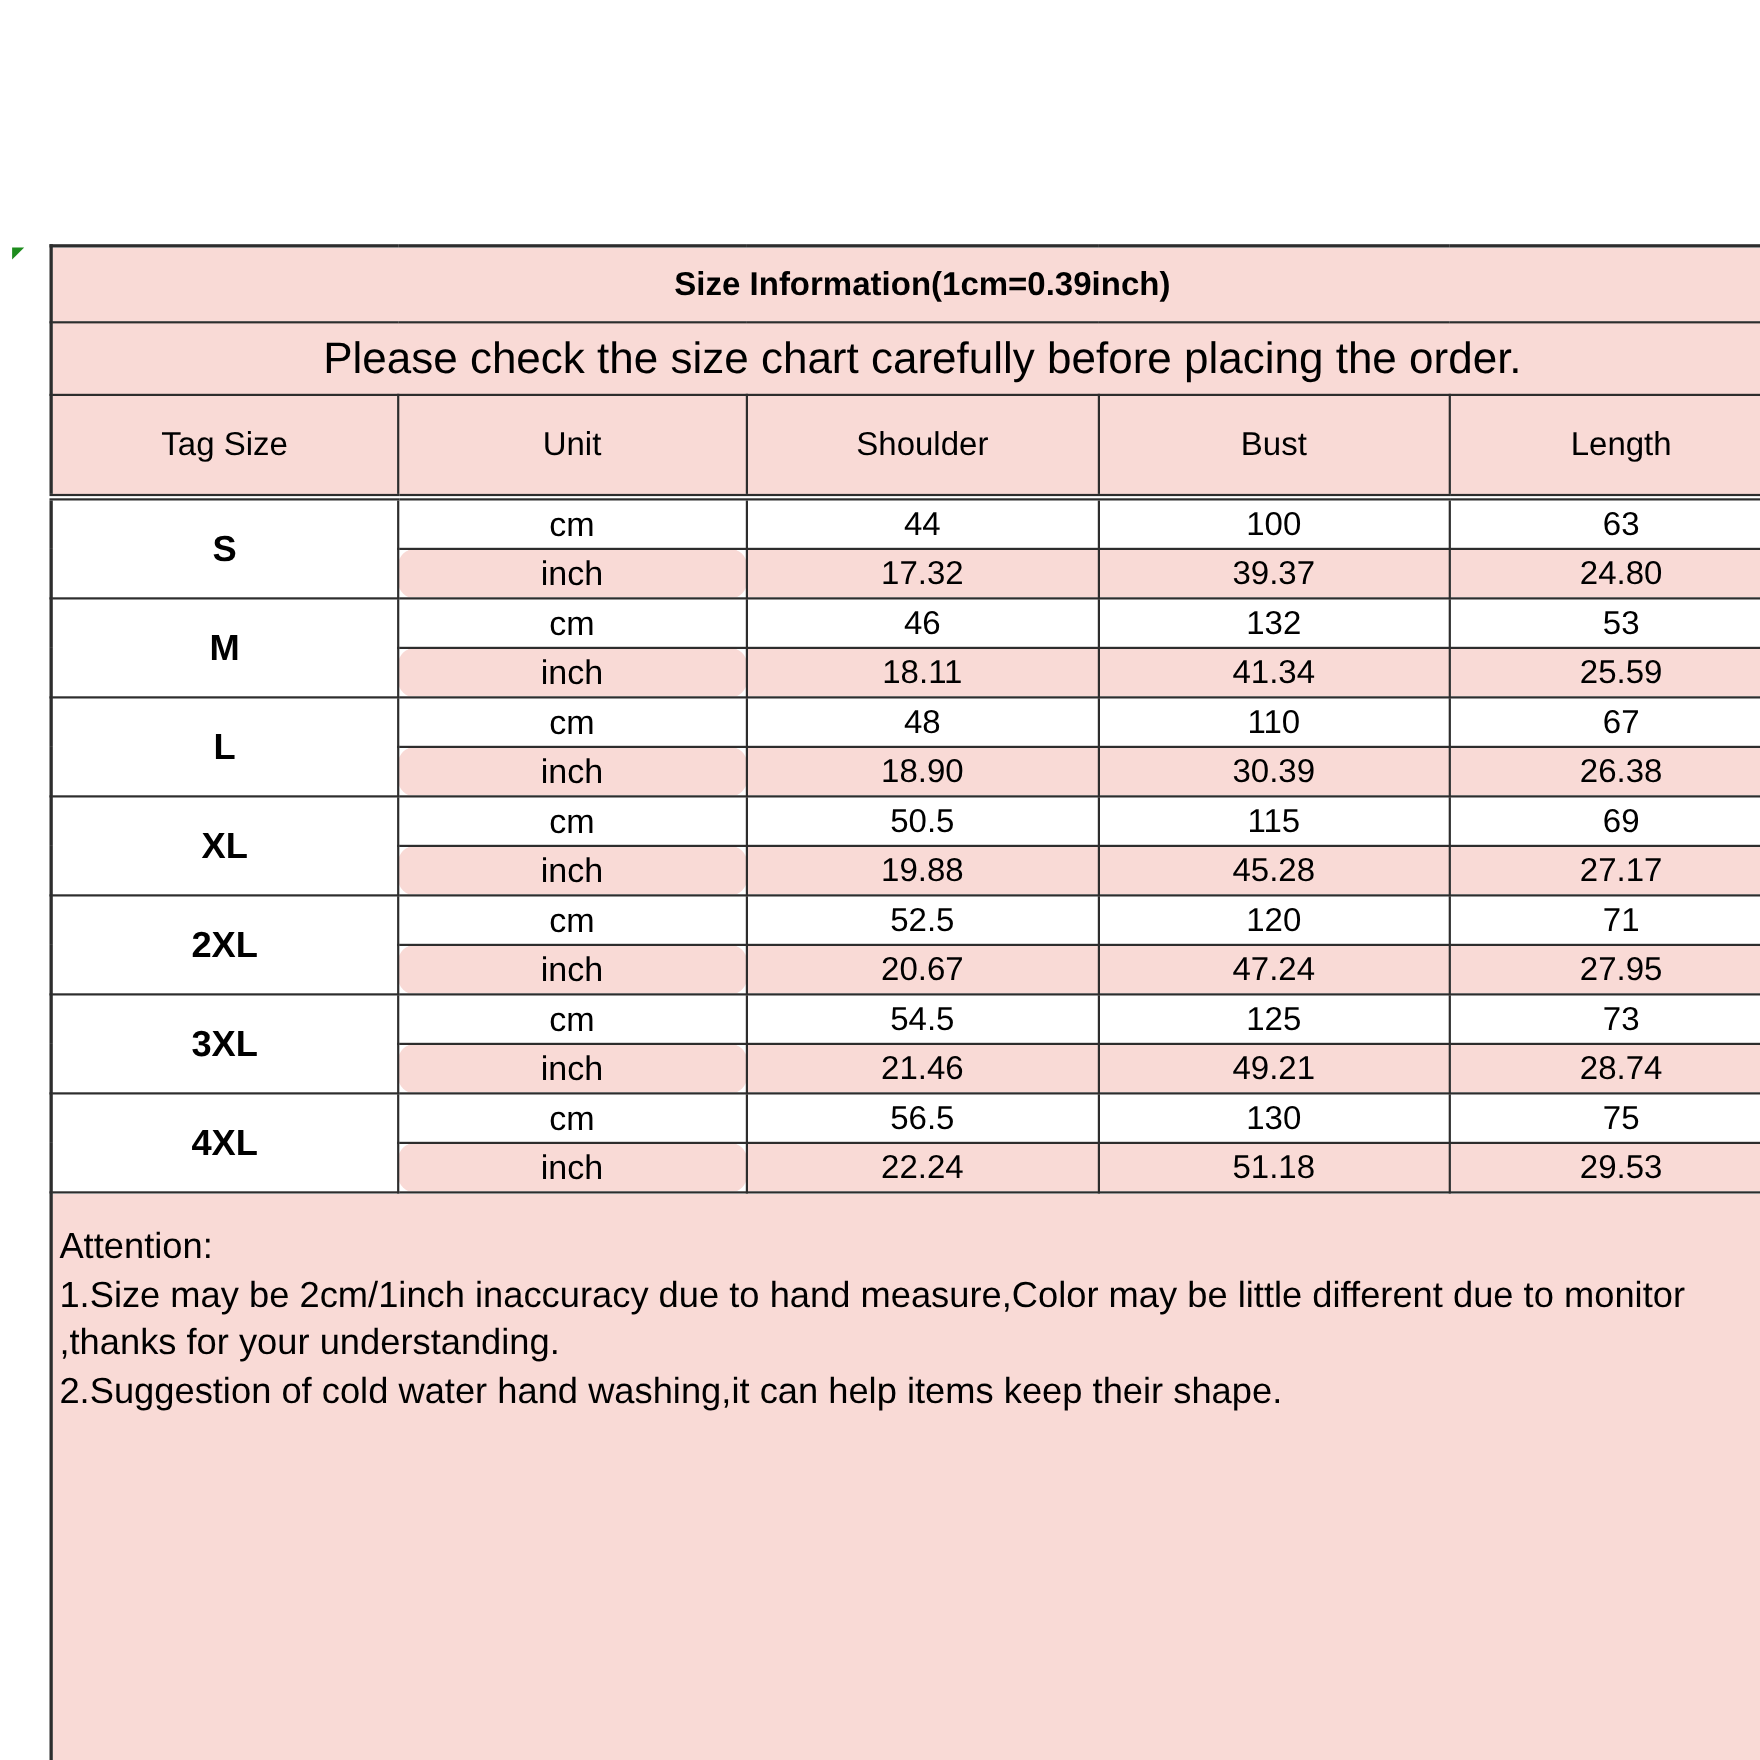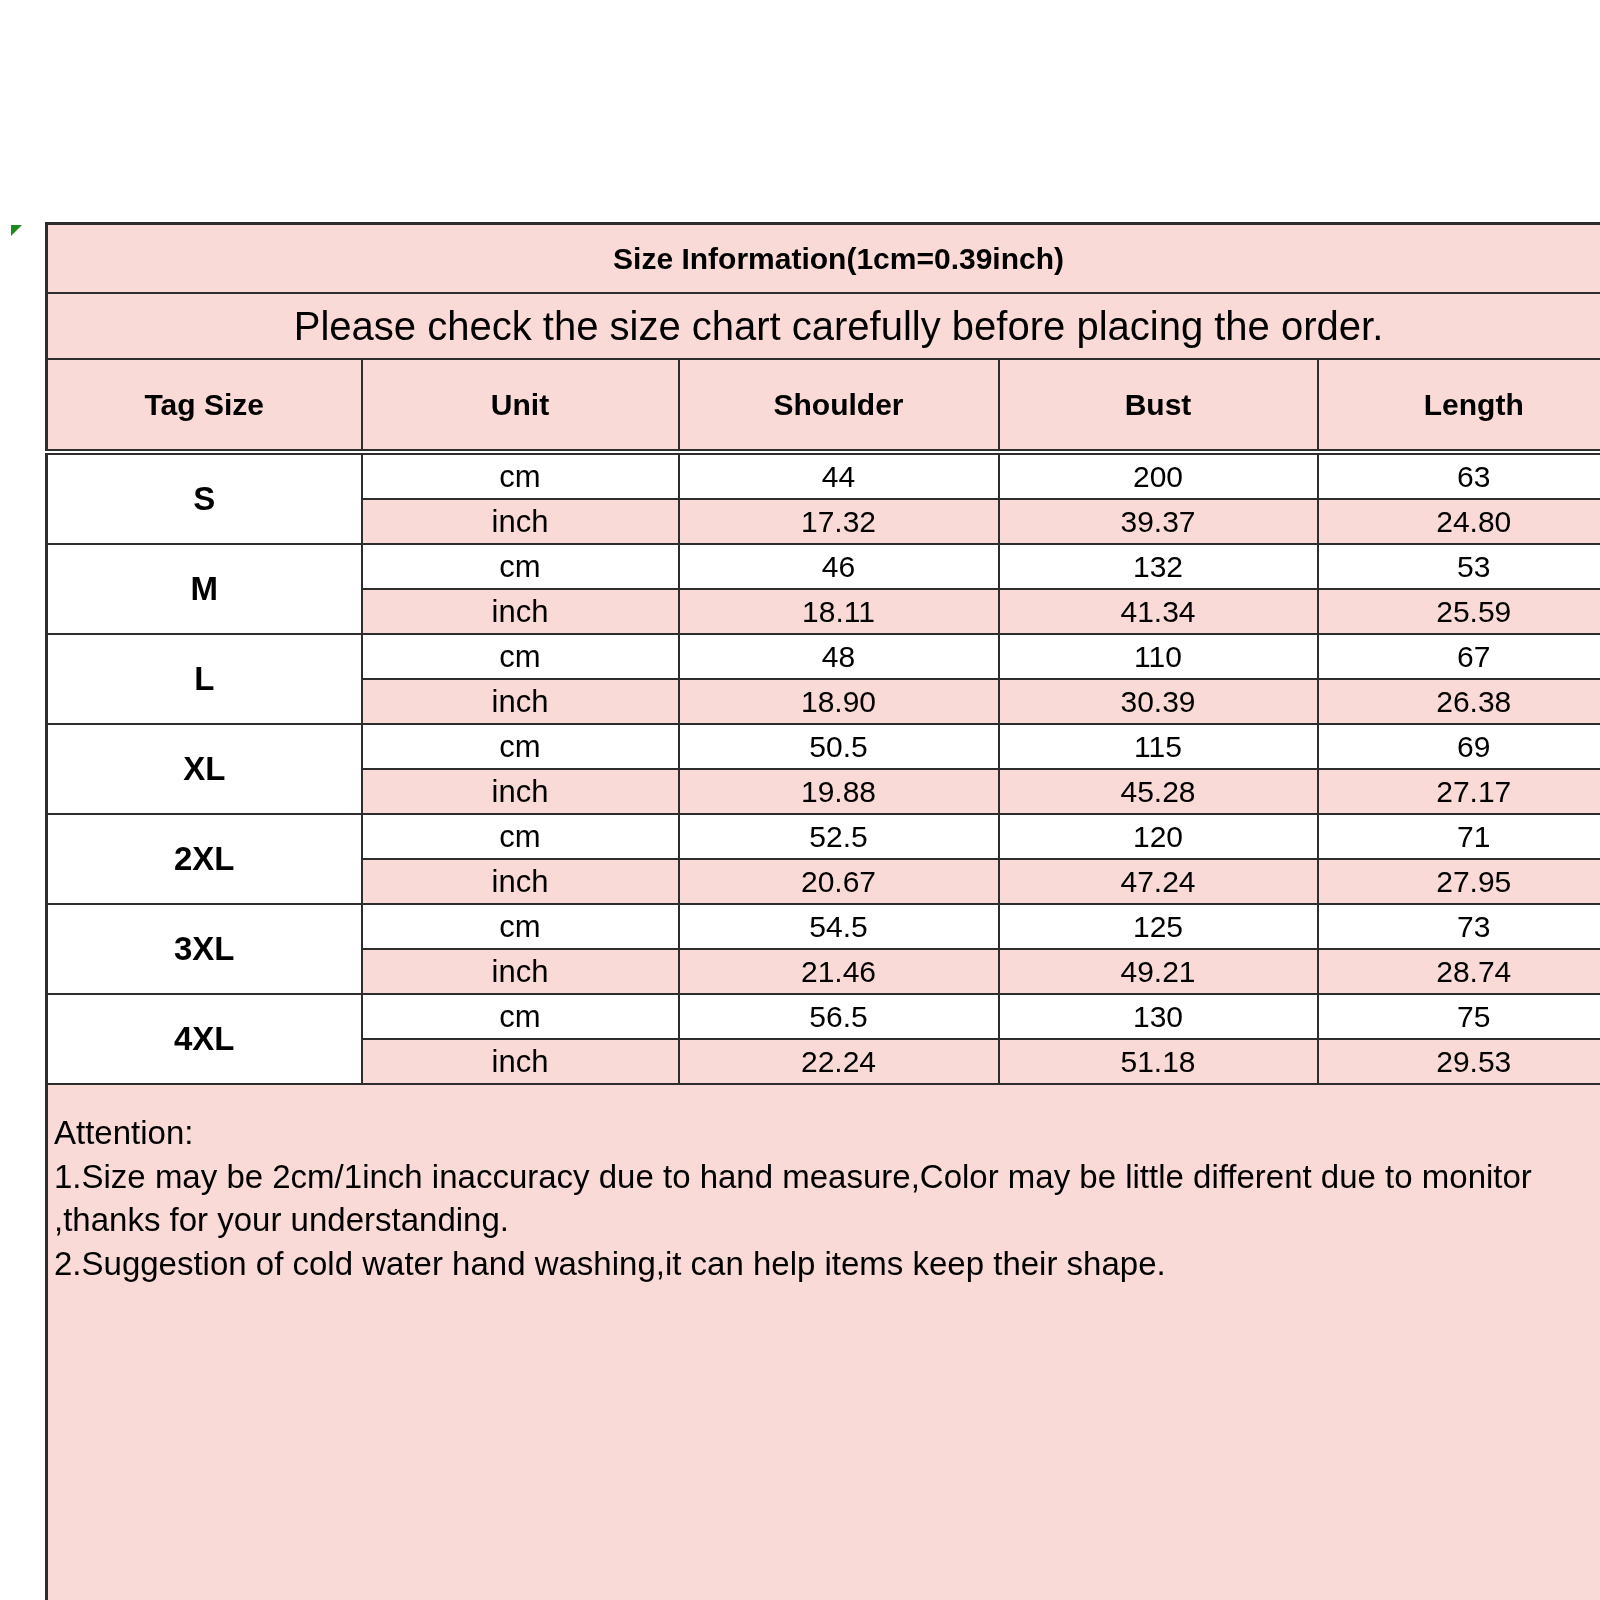--- a/index.html
+++ b/index.html
@@ -58,33 +58,33 @@
     font-size: 30px;
   }
   tr.subtitle-row td {
     height: 64px;
     background: #f9dad6;
     font-size: 40px;
   }
   tr.head-row th {
     height: 89px;
     background: #f9dad6;
-    font-weight: bold;
+    font-weight: normal;
     font-size: 30px;
     border-bottom: 6px double #2d2d2d;
   }
   tr.r-cm td, tr.r-inch td { height: 43px; }
   tr.r-cm td { background: #ffffff; }
   tr.r-inch td { background: #f9dad6; margin-left: 24px; }
   td.tag {
     background: #ffffff !important;
     font-weight: bold;
     font-size: 33px;
   }
-  td.unit { font-size: 31px; }
+  td.unit { font-size: 31px; border-radius: 15px; }
   td.num  { font-size: 30px; }
 
   tr.attn-row td {
     background: #f9dad6;
     text-align: left;
     vertical-align: top;
     padding: 26px 40px 0 6px;
     font-size: 33px;
     line-height: 43.5px;
   }
@@ -119,21 +119,21 @@
         <th>Unit</th>
         <th>Shoulder</th>
         <th>Bust</th>
         <th>Length</th>
       </tr>
 
       <tr class="r-cm">
         <td class="tag" rowspan="2">S</td>
         <td class="unit">cm</td>
         <td class="num">44</td>
-        <td class="num">200</td>
+        <td class="num">100</td>
         <td class="num">63</td>
       </tr>
       <tr class="r-inch">
         <td class="unit">inch</td>
         <td class="num">17.32</td>
         <td class="num">39.37</td>
         <td class="num">24.80</td>
       </tr>
 
       <tr class="r-cm">

